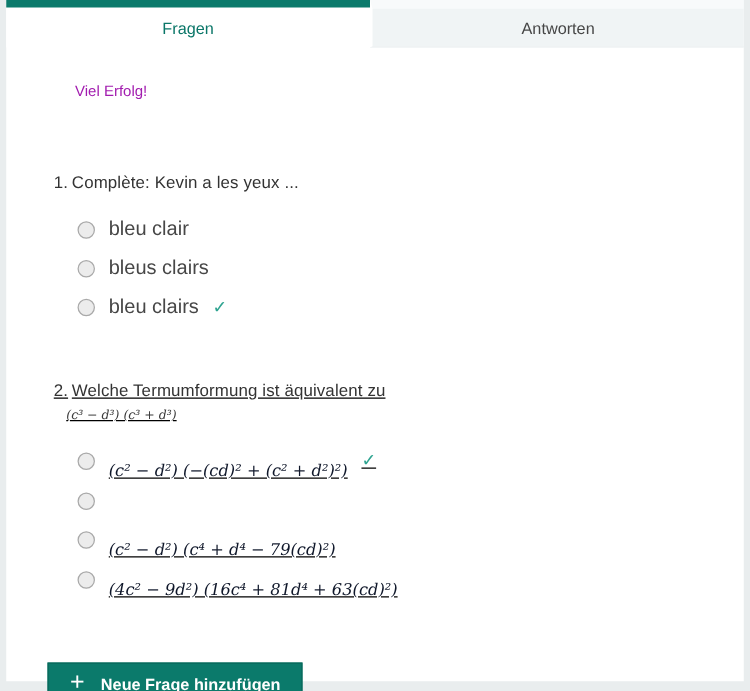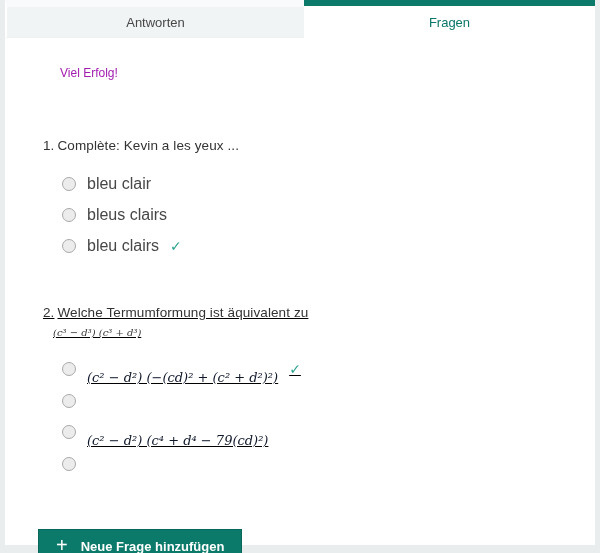--- a/index.html
+++ b/index.html
@@ -78,22 +78,22 @@
     font-size: 13px; font-weight: 700; cursor: pointer;
   }
   .add-btn .plus { font-size: 20px; font-weight: 400; line-height: 1; margin-top: -2px; }
 </style>
 </head>
 <body>
 
 <div class="card">
 
   <div class="tab-bar">
+    <div class="tab active">Fragen</div>
     <div class="tab inactive">Antworten</div>
-    <div class="tab active">Fragen</div>
   </div>
 
   <div class="content">
     <div class="greeting">Viel Erfolg!</div>
     <div id="questions">
         <div class="question">
           <div class="q-head"><span class="q-number">1.</span><span>Complète: Kevin a les yeux ...</span></div>
           <div class="options">
             <div class="option-row">
               <span class="radio"></span>
@@ -121,20 +121,21 @@
             </div>
             <div class="option-row">
               <span class="radio"></span>
             </div>
             <div class="option-row">
               <span class="radio"></span>
               <span class="opt-label math">(c² − d²) (c⁴ + d⁴ − 79(cd)²)</span>
             </div>
             <div class="option-row">
               <span class="radio"></span>
+              <span class="opt-label math">(4c² − 9d²) (16c⁴ + 81d⁴ + 63(cd)²)</span>
             </div>
           </div>
         </div>
       </div>
   </div>
 
   <div class="footer">
     <button class="add-btn">
       <span class="plus">+</span>
       <span>Neue Frage hinzufügen</span>

